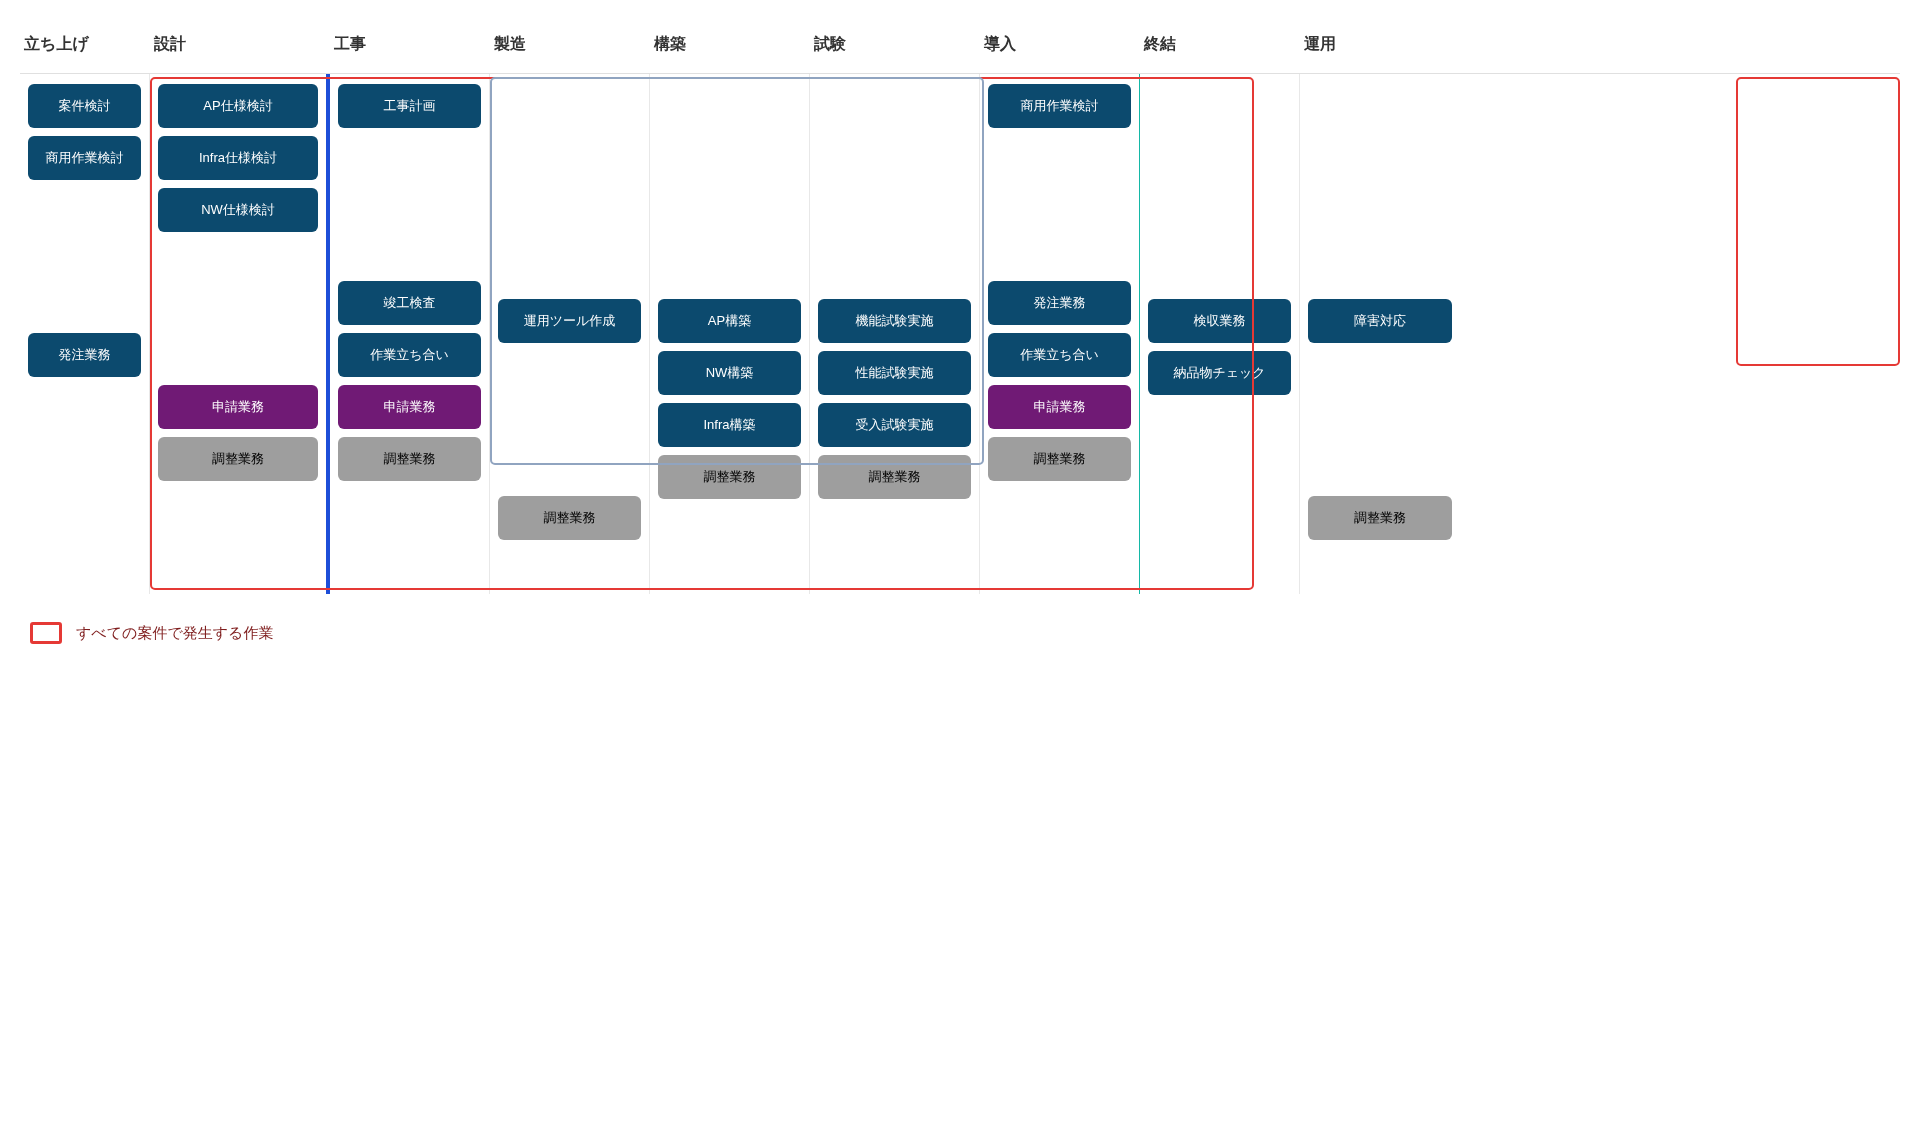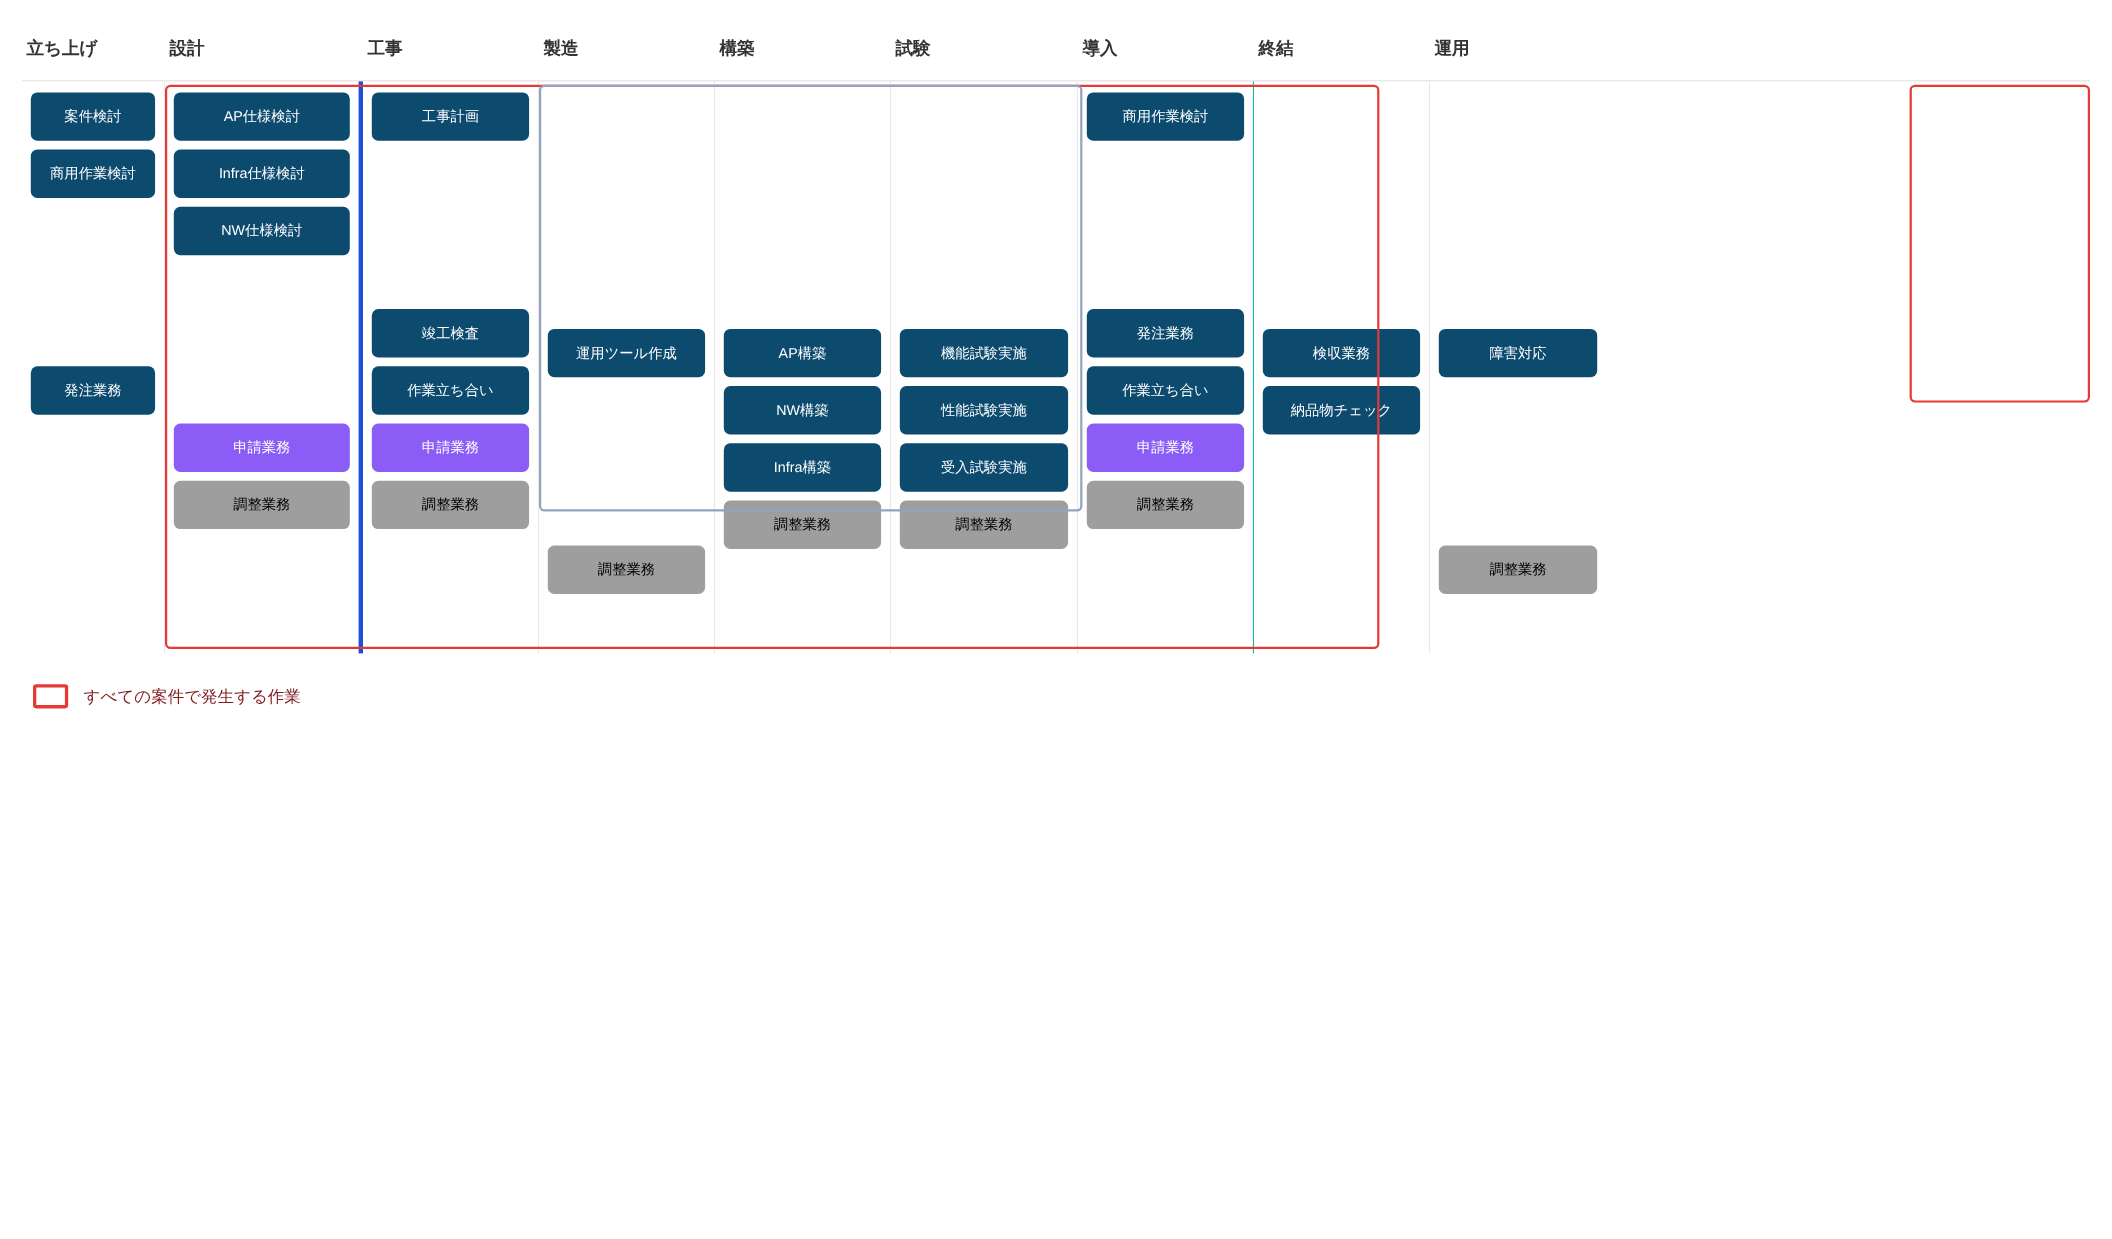--- a/index.html
+++ b/index.html
@@ -39,21 +39,21 @@
       font-weight: 500;
       text-align: center;
       cursor: pointer;
       display: block;
       width: 100%;
       margin-bottom: 8px;
       min-height: 44px;
       line-height: 1.3;
     }
     .btn-gray-dark {
-      background: #8b5cf6;
+      background: #701a75;
       color: #fff;
       border: none;
       border-radius: 6px;
       padding: 10px 8px;
       font-size: 13px;
       font-weight: 500;
       text-align: center;
       cursor: pointer;
       display: block;
       width: 100%;

